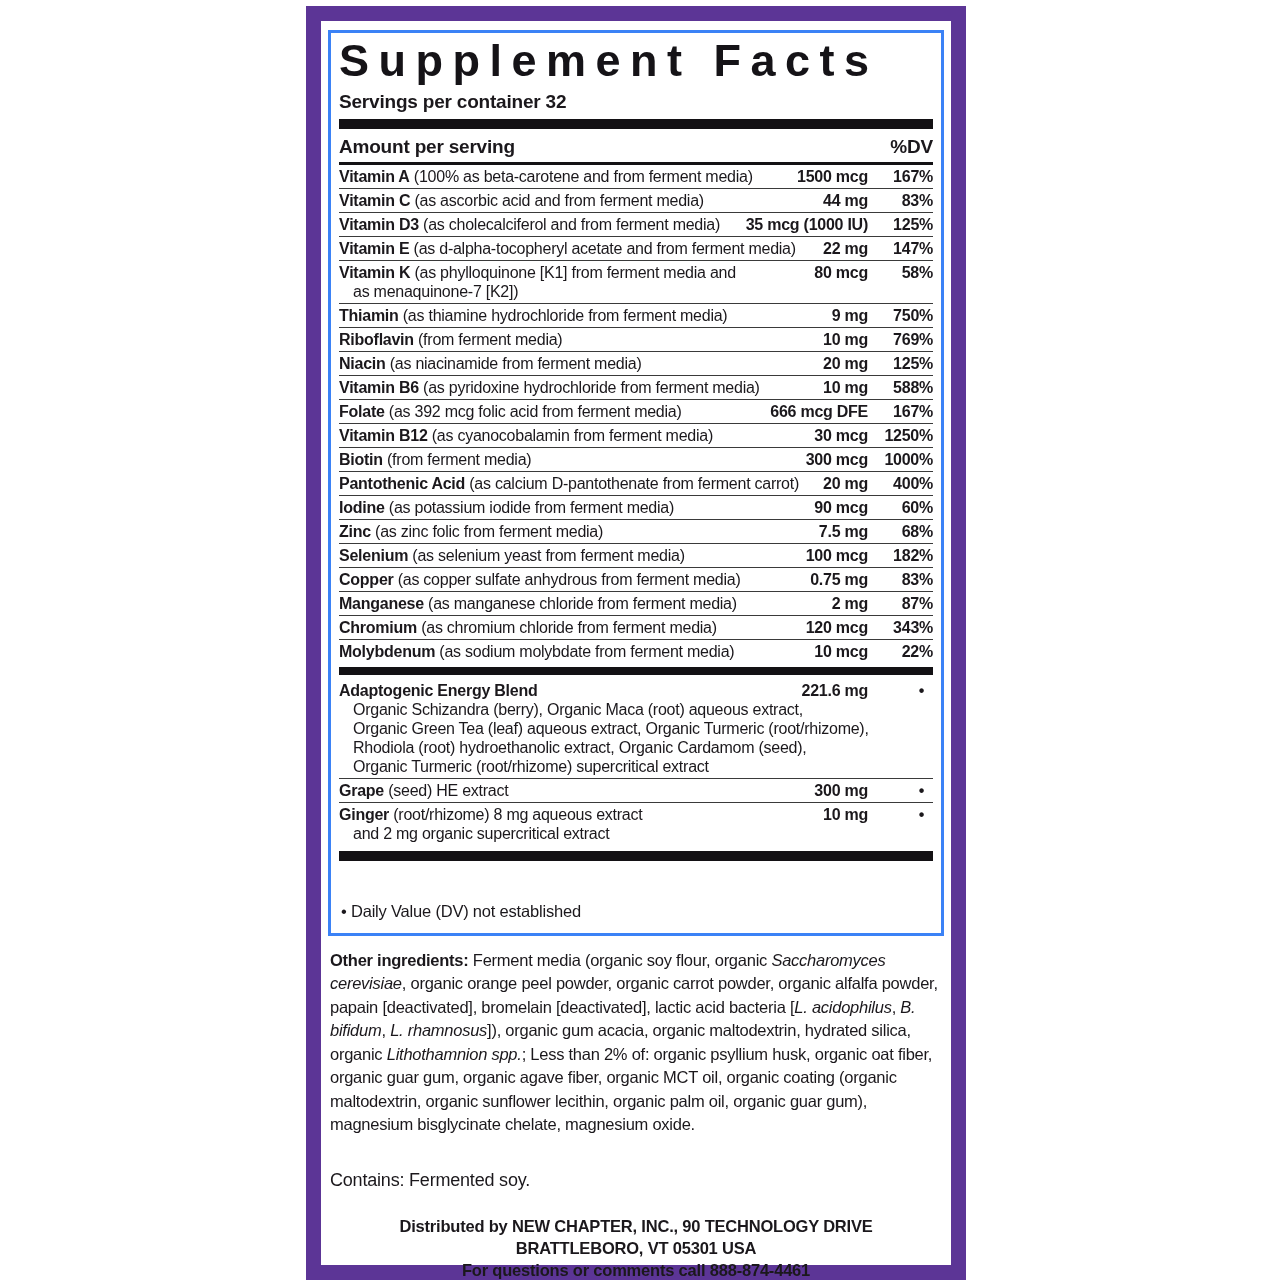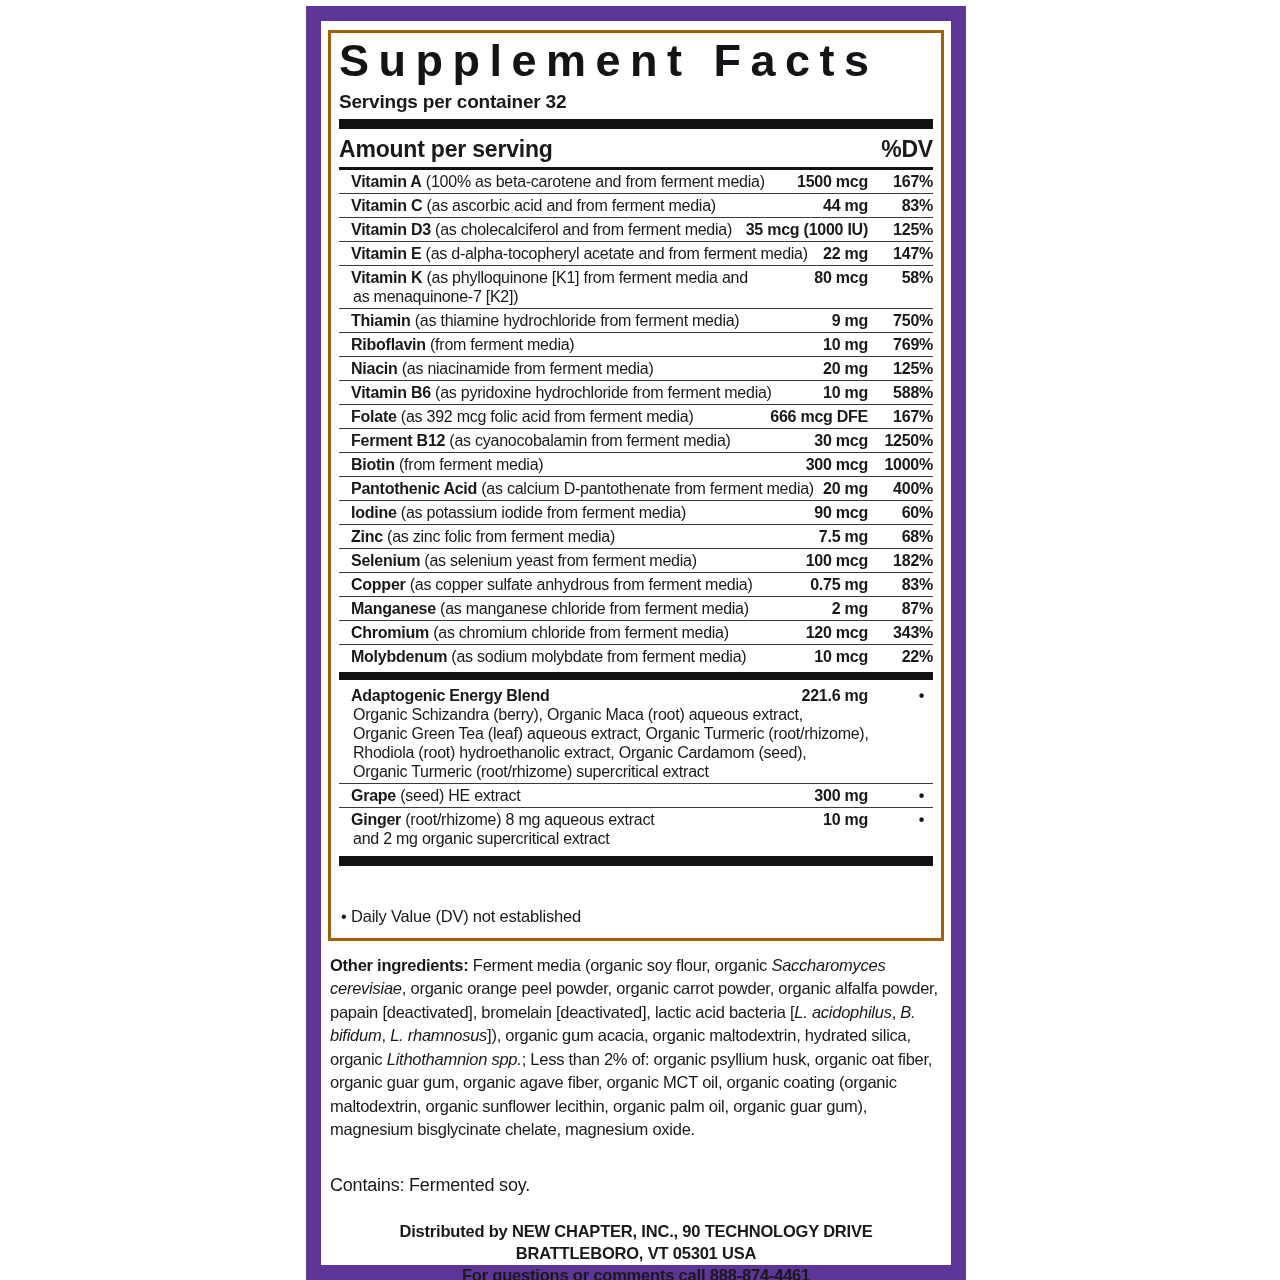--- a/index.html
+++ b/index.html
@@ -7,42 +7,42 @@
     width:1280px;height:1280px;background:#ffffff;position:relative;
     font-family:"Liberation Sans",sans-serif;color:#1b181c;
     -webkit-font-smoothing:antialiased;
   }
   .frame{
     position:absolute;left:306px;top:6px;width:660px;height:1274px;
     box-sizing:border-box;border:15px solid #5c3596;background:#fff;
   }
   .inner{padding:9px 7px 0 7px;}
   .facts-box{
-    border:3px solid #a16207;padding:2px 8px 5px 8px;background:#fff;
+    border:3px solid #3b82f6;padding:2px 8px 5px 8px;background:#fff;
   }
   .title{
     font-size:45px;font-weight:bold;letter-spacing:9.5px;line-height:1.02;
     white-space:nowrap;margin:3px 0 6px 0;color:#151317;
   }
   .serv{font-size:19px;font-weight:bold;line-height:23px;letter-spacing:-0.2px;}
   .bar{height:10px;background:#131114;margin:6px 0 4px 0;}
   .bar.mid{height:8px;margin:4px 0;}
   .hdr{
     display:flex;justify-content:space-between;align-items:flex-end;
-    font-weight:bold;font-size:23px;padding:3px 0 4px 0;
+    font-weight:bold;font-size:19px;padding:3px 0 4px 0;
     border-bottom:3px solid #131114;letter-spacing:-0.2px;
   }
   .rows{}
   .n-row{
     position:relative;font-size:16px;line-height:19px;padding:2px 0 2px 0;
     border-top:1px solid #3a3a3a;letter-spacing:-0.25px;
   }
   .rows .n-row:first-child{border-top:none;}
   .line{white-space:nowrap;padding-right:0;}
-  .nm{font-weight:bold;margin-left:12px;}
+  .nm{font-weight:bold;}
   .ds{font-weight:normal;}
   .amt{position:absolute;right:65px;top:2px;font-weight:bold;white-space:nowrap;}
   .dv{position:absolute;right:0;top:2px;font-weight:bold;white-space:nowrap;}
   .dv.bullet{right:9px;font-weight:bold;}
   .cont{padding-left:14px;white-space:nowrap;}
   .dv-note{font-size:16.5px;padding:5px 0 7px 2px;letter-spacing:-0.2px;margin-top:36px;}
   .below{padding:0 2px;}
   .para{font-size:16.5px;line-height:23.5px;margin-top:13px;letter-spacing:-0.25px;}
   .para .b{font-weight:bold;}
   .para .i{font-style:italic;}
@@ -114,31 +114,31 @@
             <div class="line"><span class="nm">Vitamin B6</span><span class="ds"> (as pyridoxine hydrochloride from ferment media)</span></div>
             <span class="amt">10 mg</span>
             <span class="dv">588%</span>
           </div>
           <div class="n-row">
             <div class="line"><span class="nm">Folate</span><span class="ds"> (as 392 mcg folic acid from ferment media)</span></div>
             <span class="amt">666 mcg DFE</span>
             <span class="dv">167%</span>
           </div>
           <div class="n-row">
-            <div class="line"><span class="nm">Ferment B12</span><span class="ds"> (as cyanocobalamin from ferment media)</span></div>
+            <div class="line"><span class="nm">Vitamin B12</span><span class="ds"> (as cyanocobalamin from ferment media)</span></div>
             <span class="amt">30 mcg</span>
             <span class="dv">1250%</span>
           </div>
           <div class="n-row">
             <div class="line"><span class="nm">Biotin</span><span class="ds"> (from ferment media)</span></div>
             <span class="amt">300 mcg</span>
             <span class="dv">1000%</span>
           </div>
           <div class="n-row">
-            <div class="line"><span class="nm">Pantothenic Acid</span><span class="ds"> (as calcium D-pantothenate from ferment media)</span></div>
+            <div class="line"><span class="nm">Pantothenic Acid</span><span class="ds"> (as calcium D-pantothenate from ferment carrot)</span></div>
             <span class="amt">20 mg</span>
             <span class="dv">400%</span>
           </div>
           <div class="n-row">
             <div class="line"><span class="nm">Iodine</span><span class="ds"> (as potassium iodide from ferment media)</span></div>
             <span class="amt">90 mcg</span>
             <span class="dv">60%</span>
           </div>
           <div class="n-row">
             <div class="line"><span class="nm">Zinc</span><span class="ds"> (as zinc folic from ferment media)</span></div>

